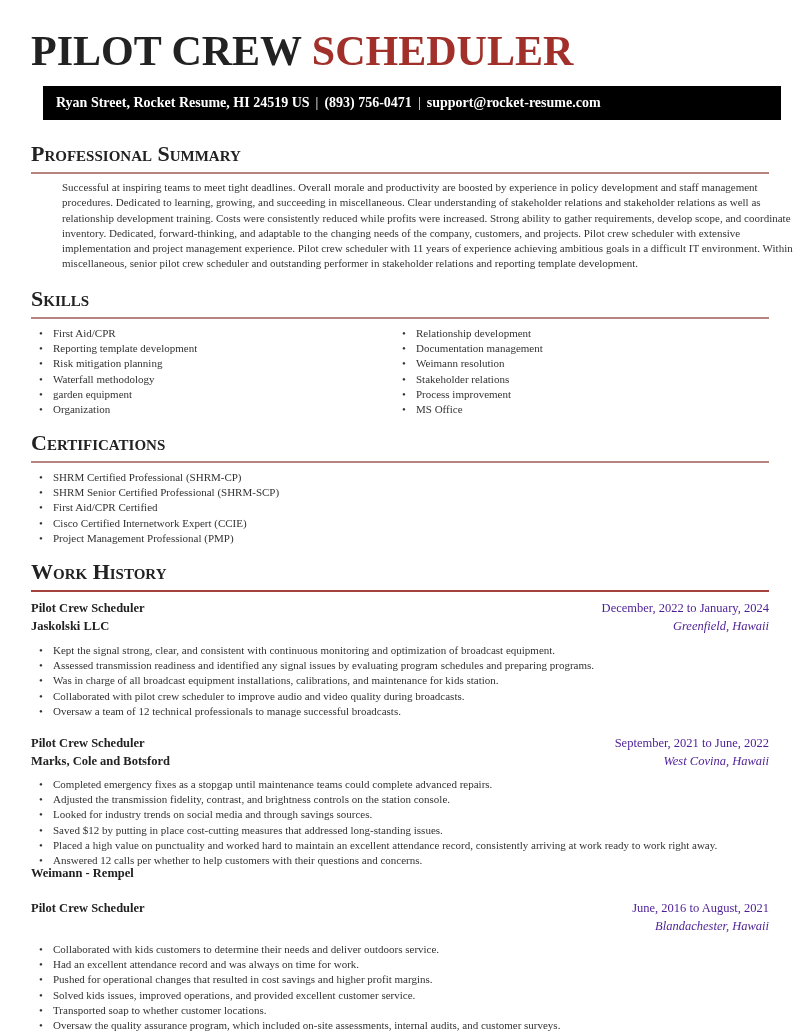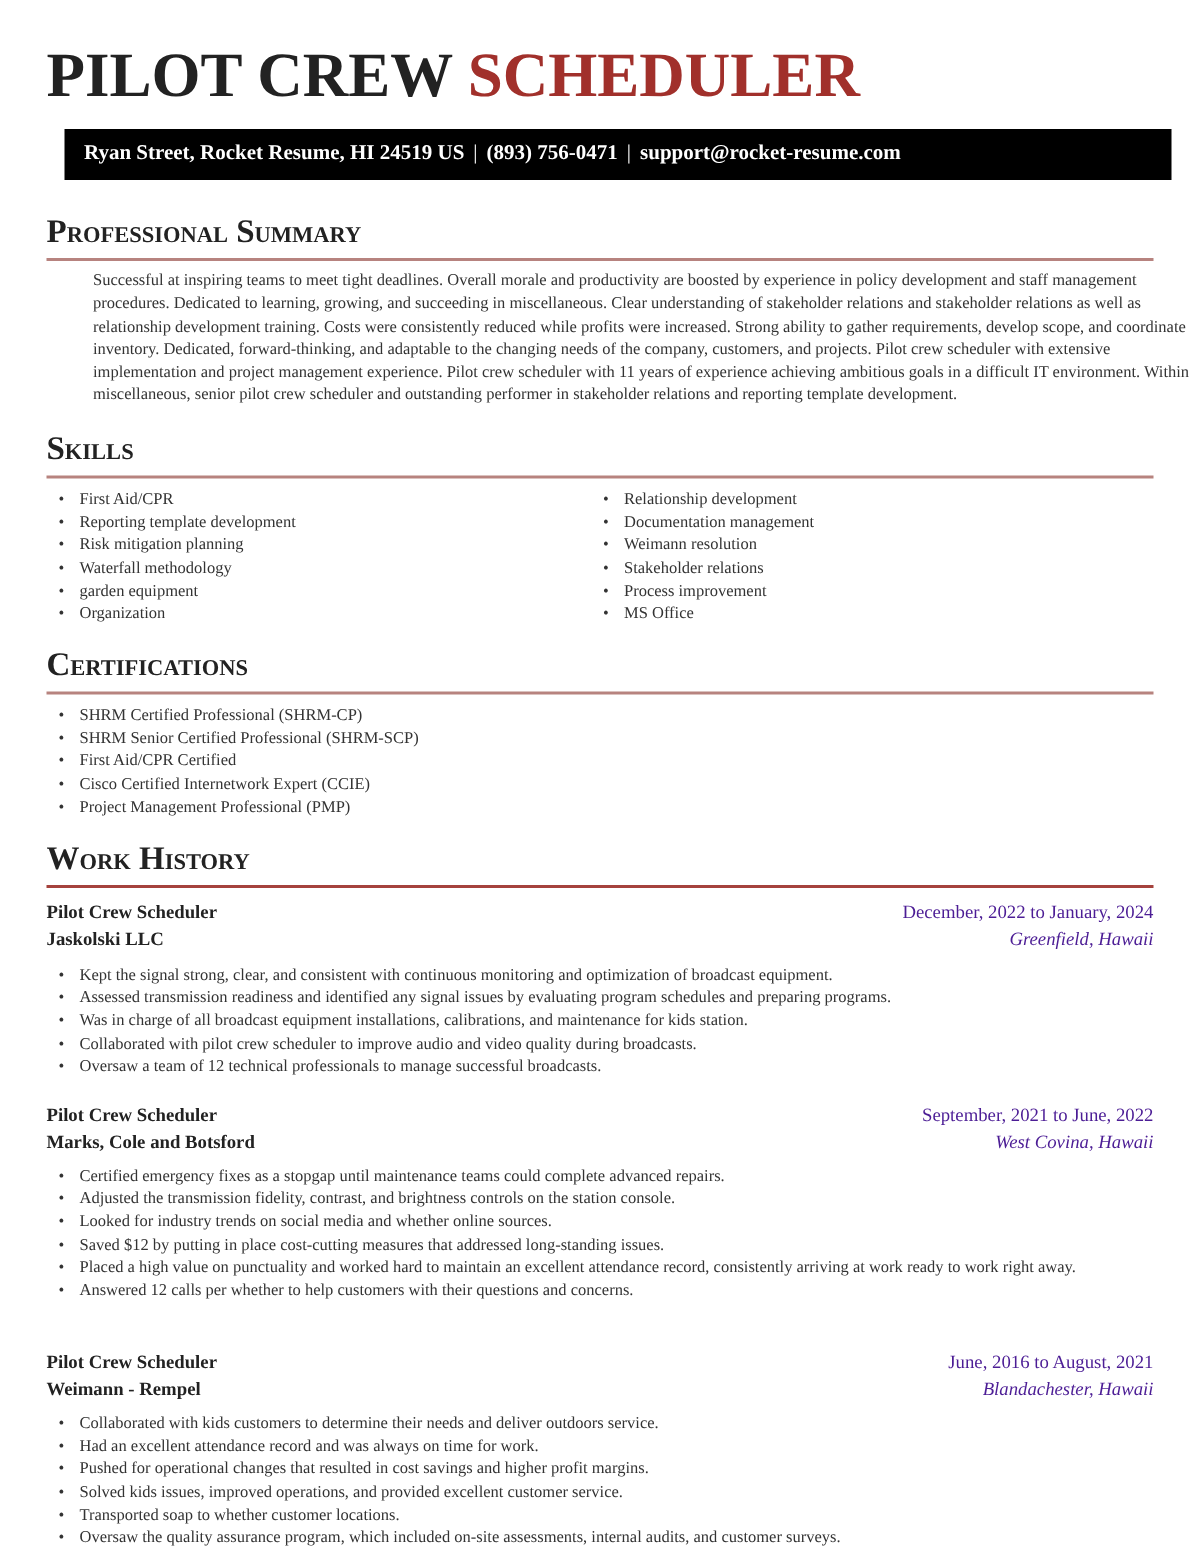--- a/index.html
+++ b/index.html
@@ -118,31 +118,31 @@
     <li>Was in charge of all broadcast equipment installations, calibrations, and maintenance for kids station.</li>
     <li>Collaborated with pilot crew scheduler to improve audio and video quality during broadcasts.</li>
     <li>Oversaw a team of 12 technical professionals to manage successful broadcasts.</li>
   </ul>
 
   <div class="job-title" style="top:735px;">Pilot Crew Scheduler</div>
   <div class="job-dates" style="top:735px;">September, 2021 to June, 2022</div>
   <div class="job-company" style="top:753px;">Marks, Cole and Botsford</div>
   <div class="job-location" style="top:753px;">West Covina, Hawaii</div>
   <ul class="bullets" style="top:777px; left:0;">
-    <li>Certified emergency fixes as a stopgap until maintenance teams could complete advanced repairs.</li>
+    <li>Completed emergency fixes as a stopgap until maintenance teams could complete advanced repairs.</li>
     <li>Adjusted the transmission fidelity, contrast, and brightness controls on the station console.</li>
-    <li>Looked for industry trends on social media and whether online sources.</li>
+    <li>Looked for industry trends on social media and through savings sources.</li>
     <li>Saved $12 by putting in place cost-cutting measures that addressed long-standing issues.</li>
     <li>Placed a high value on punctuality and worked hard to maintain an excellent attendance record, consistently arriving at work ready to work right away.</li>
     <li>Answered 12 calls per whether to help customers with their questions and concerns.</li>
   </ul>
 
   <div class="job-title" style="top:900px;">Pilot Crew Scheduler</div>
   <div class="job-dates" style="top:900px;">June, 2016 to August, 2021</div>
-  <div class="job-company" style="top:918px;text-align:center;">Weimann - Rempel</div>
+  <div class="job-company" style="top:865px;text-align:center;">Weimann - Rempel</div>
   <div class="job-location" style="top:918px;">Blandachester, Hawaii</div>
   <ul class="bullets" style="top:942px; left:0;">
     <li>Collaborated with kids customers to determine their needs and deliver outdoors service.</li>
     <li>Had an excellent attendance record and was always on time for work.</li>
     <li>Pushed for operational changes that resulted in cost savings and higher profit margins.</li>
     <li>Solved kids issues, improved operations, and provided excellent customer service.</li>
     <li>Transported soap to whether customer locations.</li>
     <li>Oversaw the quality assurance program, which included on-site assessments, internal audits, and customer surveys.</li>
   </ul>
 

